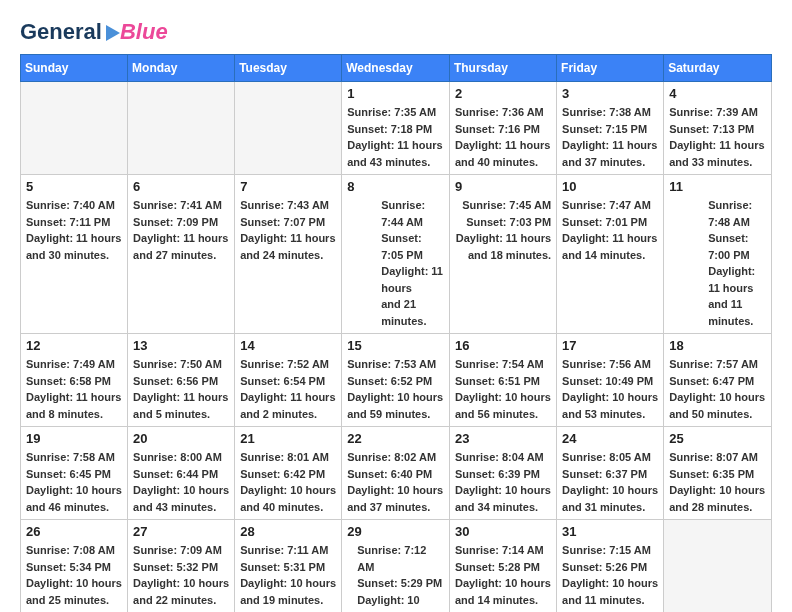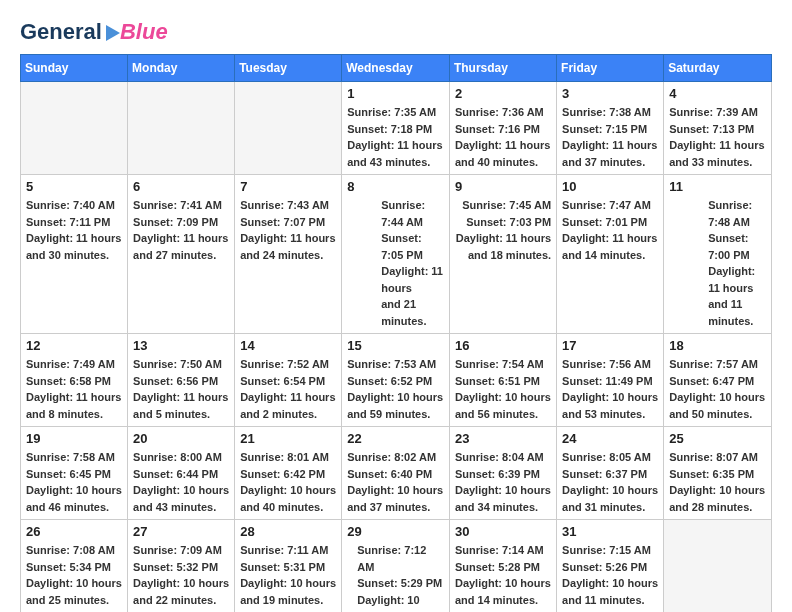--- a/index.html
+++ b/index.html
@@ -224,21 +224,21 @@
         <td>
           <div class="day-number">16</div>
           <div class="day-info" style="white-space: pre-line;">Sunrise: 7:54 AM
 Sunset: 6:51 PM
 Daylight: 10 hours
 and 56 minutes.</div>
         </td>
         <td>
           <div class="day-number">17</div>
           <div class="day-info" style="white-space: pre-line;">Sunrise: 7:56 AM
-Sunset: 11:49 PM
+Sunset: 10:49 PM
 Daylight: 10 hours
 and 53 minutes.</div>
         </td>
         <td>
           <div class="day-number">18</div>
           <div class="day-info" style="white-space: pre-line;">Sunrise: 7:57 AM
 Sunset: 6:47 PM
 Daylight: 10 hours
 and 50 minutes.</div>
         </td>

